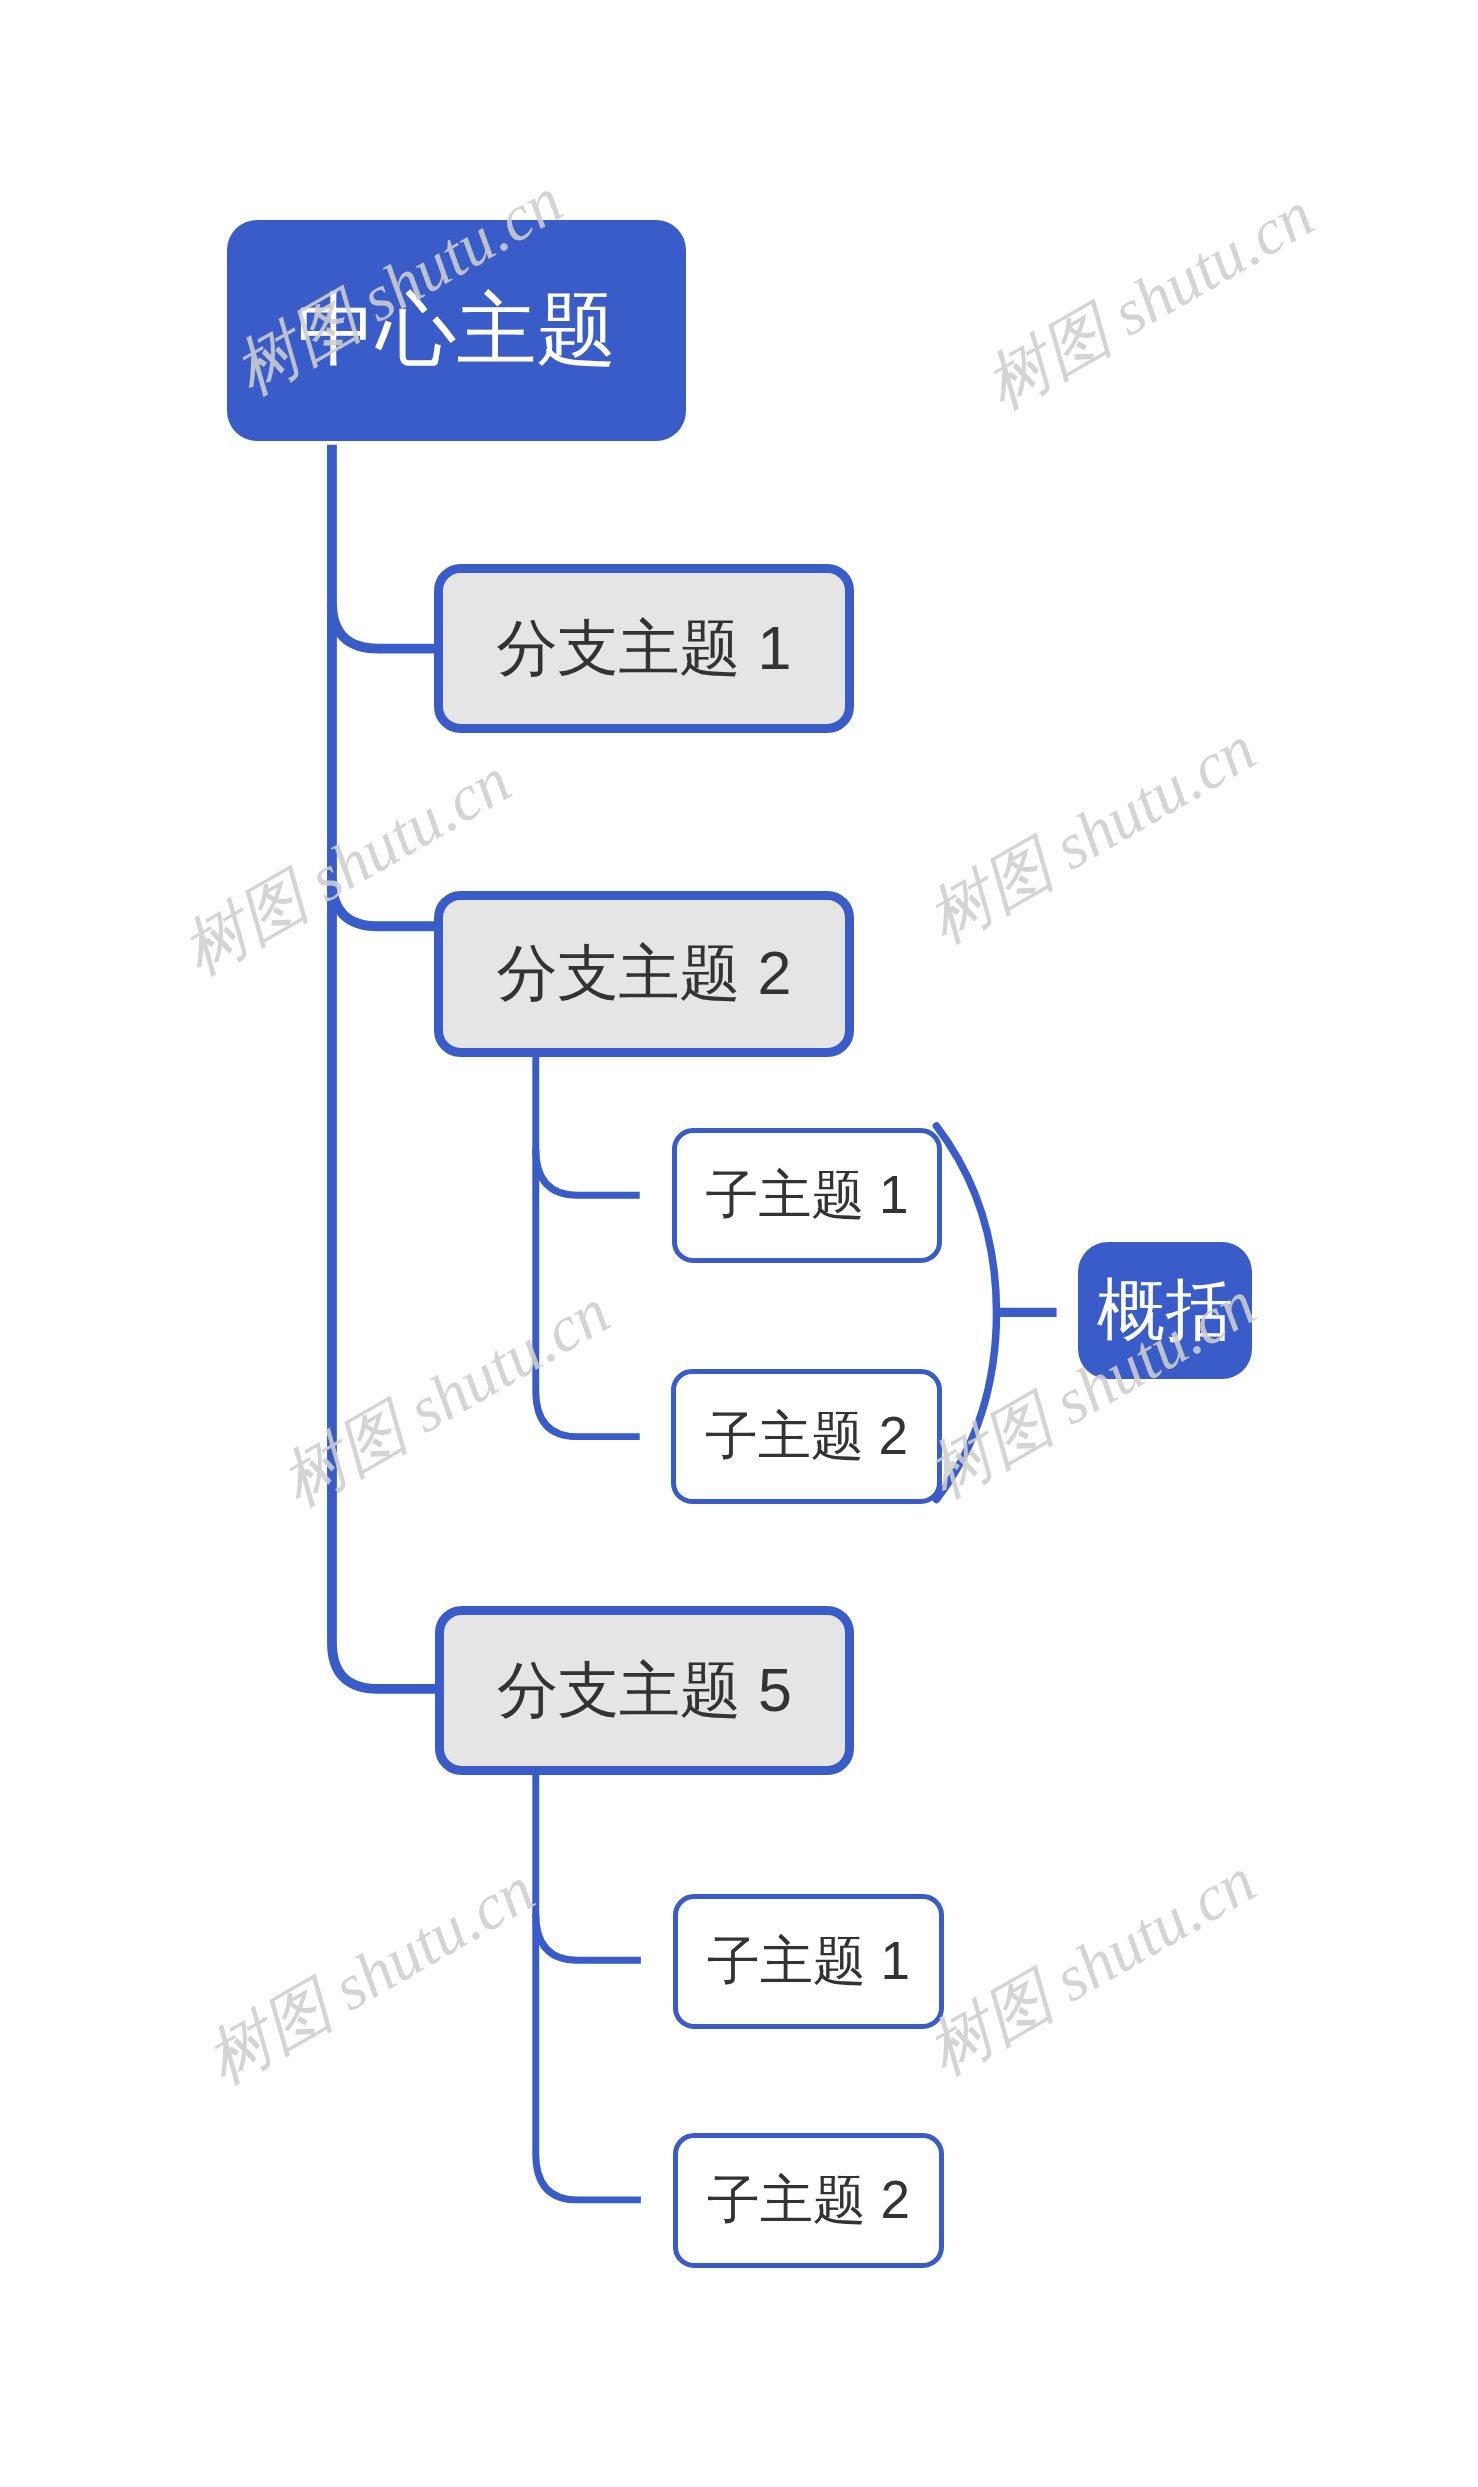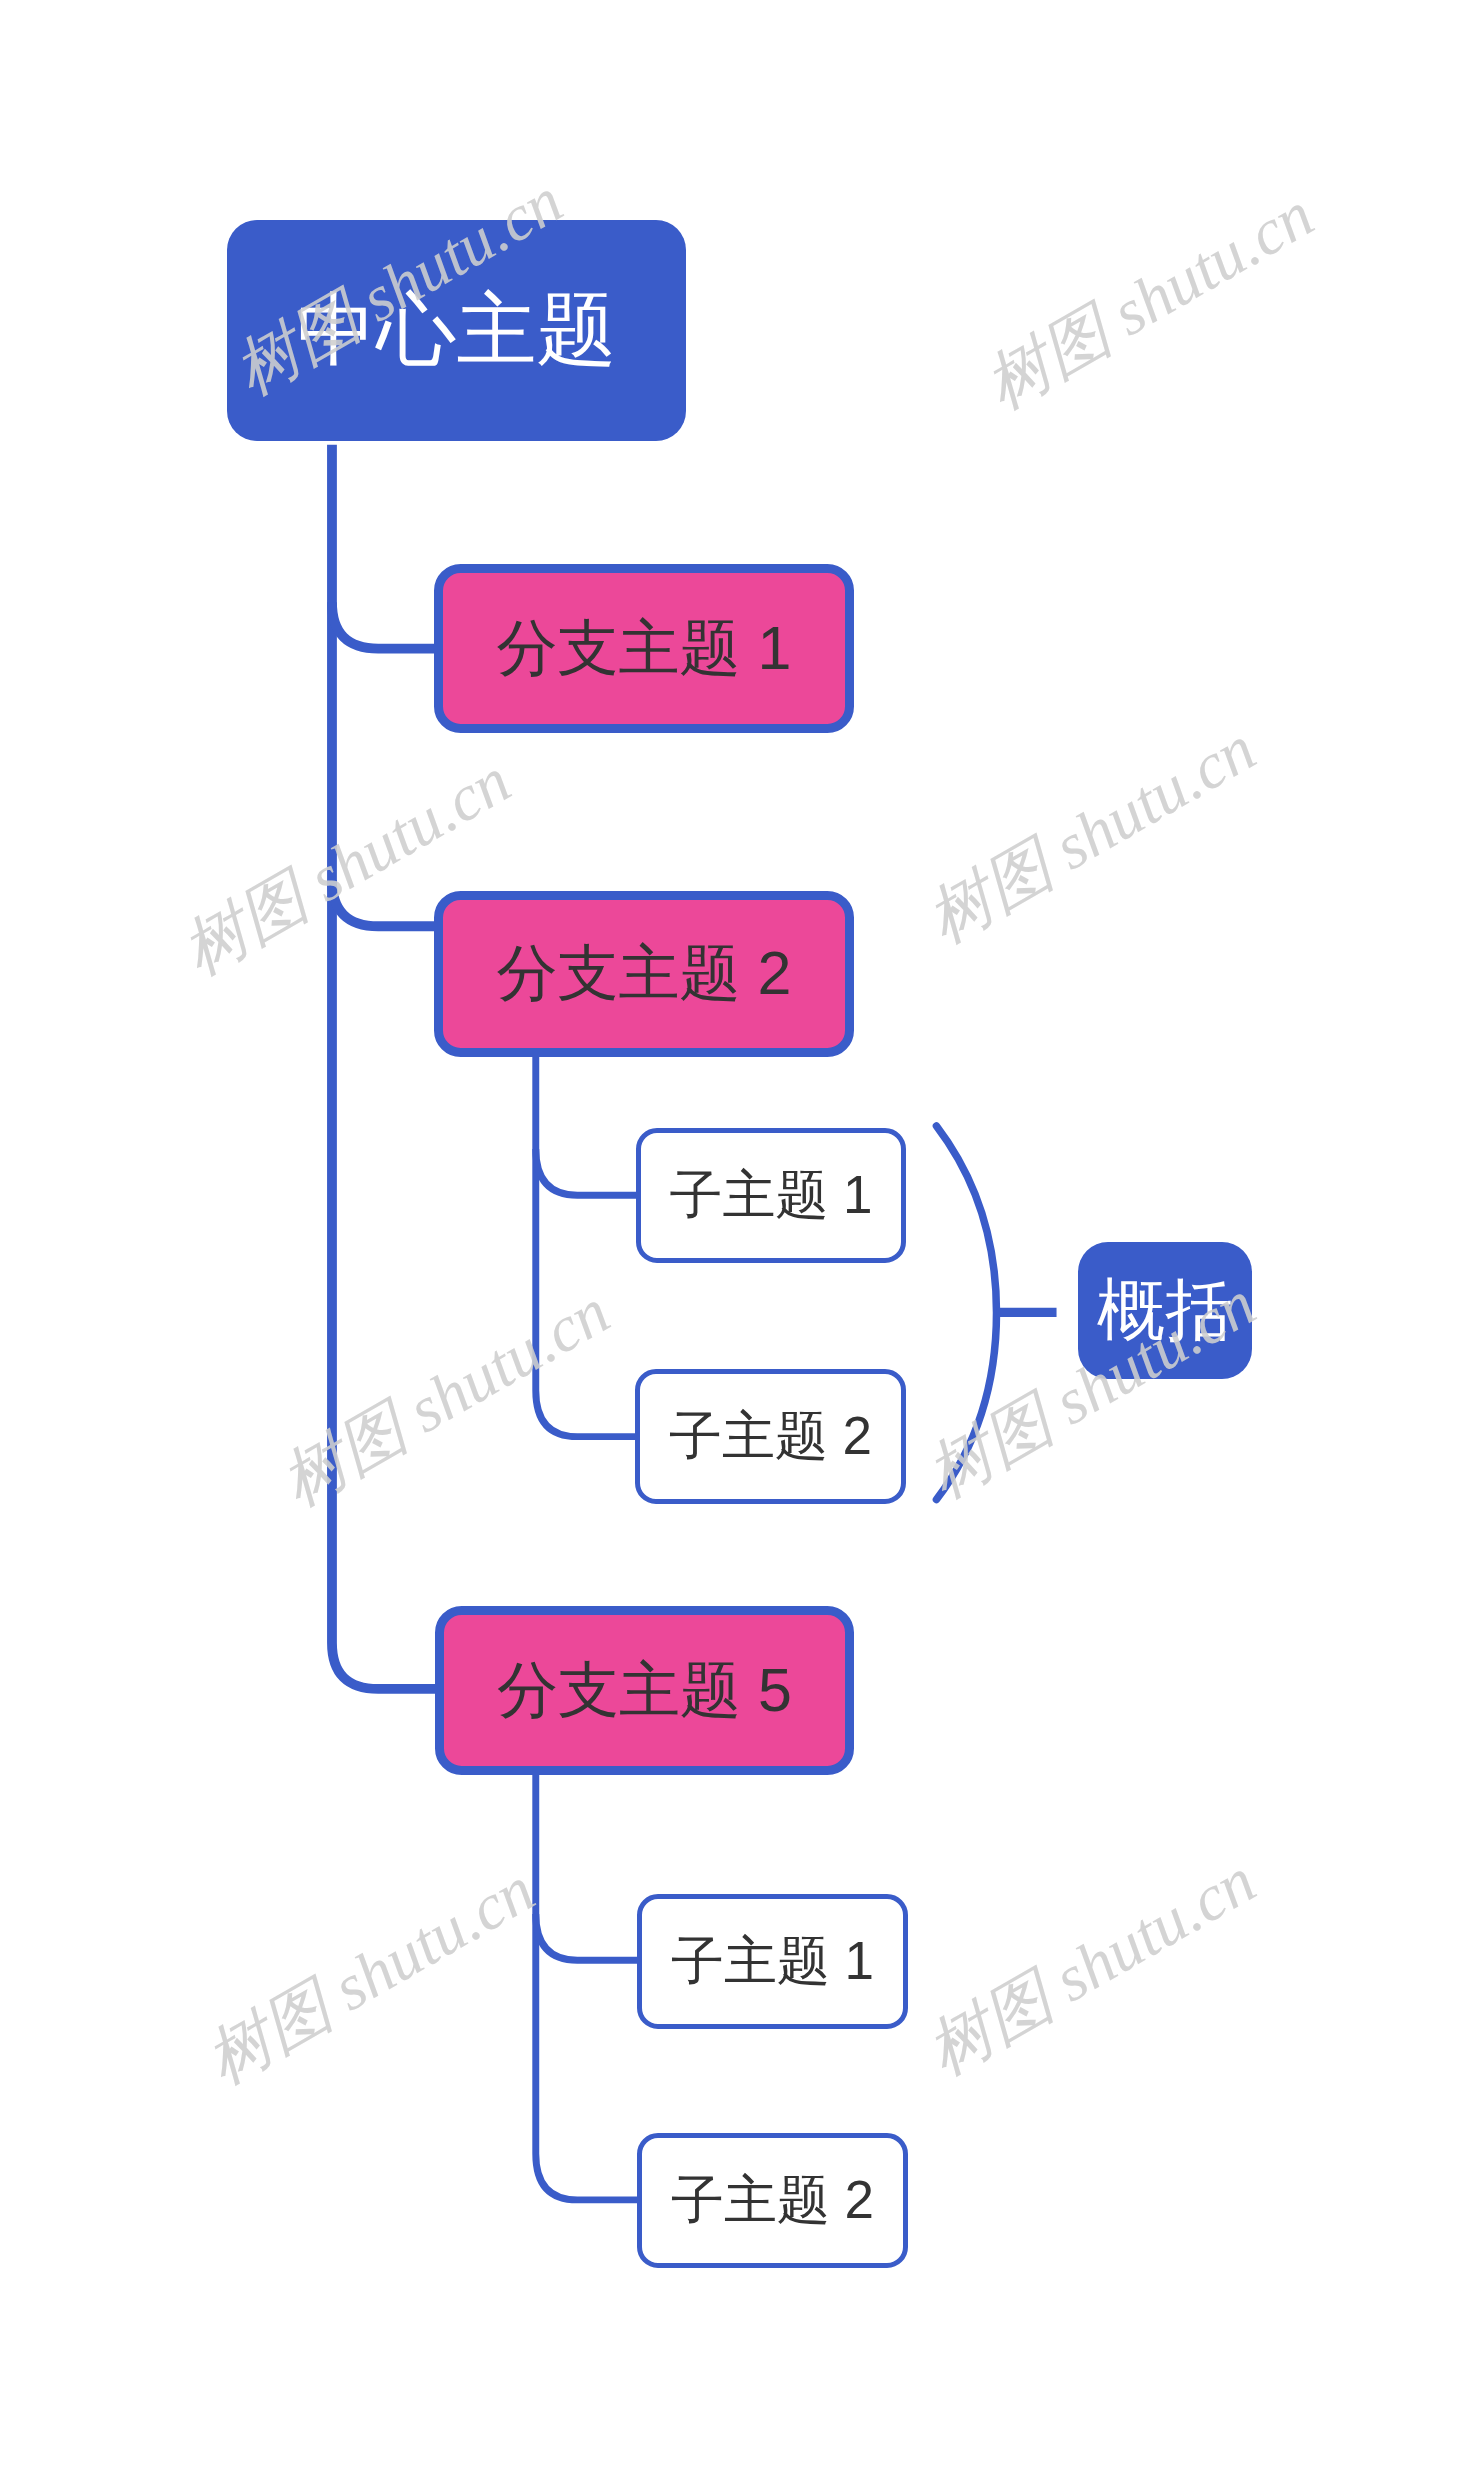--- a/index.html
+++ b/index.html
@@ -27,32 +27,33 @@
     z-index:2;
     cursor:default;
   }
   .central{
     background:#3A5CC9;
     color:#ffffff;
     border-radius:30px;
     font-size:80px;
   }
   .branch{
-    background:#ec4899;
+    background:#e5e5e5;
     border:9.2px solid #3A5CC9;
     color:#333333;
     border-radius:26.6px;
     font-size:61px;
   }
   .sub{
     background:#ffffff;
     border:5.2px solid #3A5CC9;
     color:#333333;
     border-radius:21px;
     font-size:53px;
+    margin-left:36px;
   }
   .summary{
     background:#3A5CC9;
     color:#ffffff;
     border-radius:30px;
     font-size:68px;
   }
   .wm{
     position:absolute;
     z-index:3;

